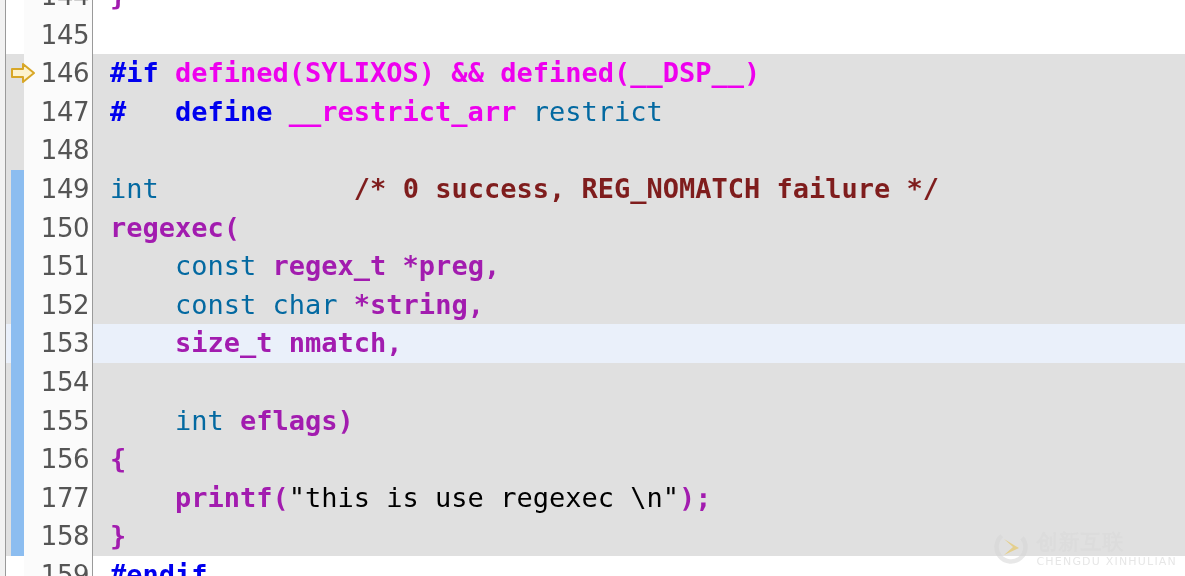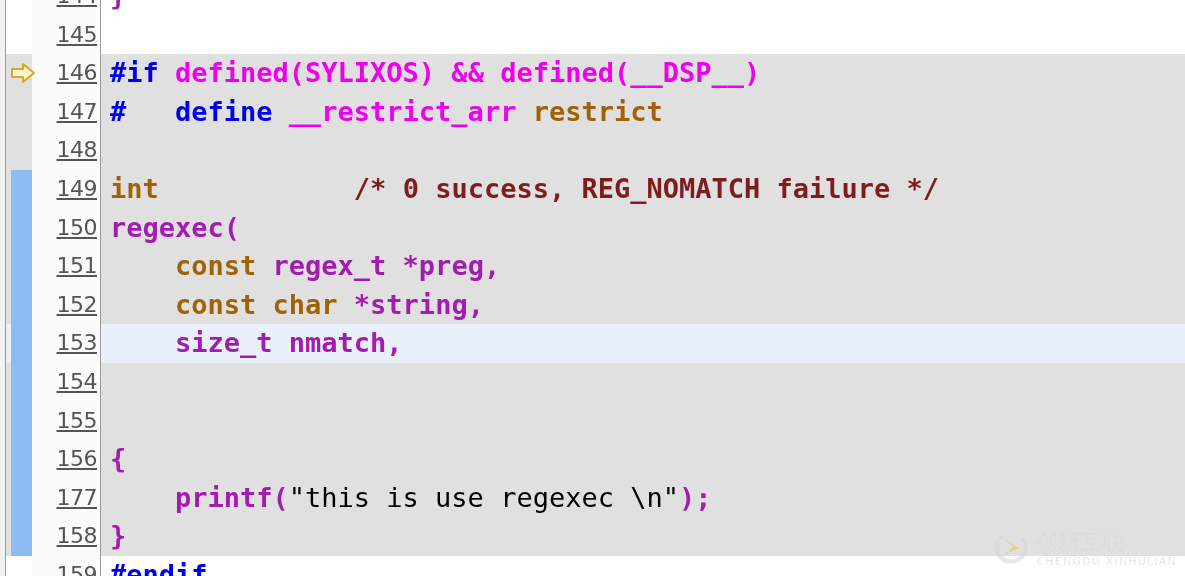--- a/index.html
+++ b/index.html
@@ -64,44 +64,43 @@
     position: absolute;
     left: 8px; top: 0;
     width: 30px; height: 100%;
     z-index: 3;
     display: flex;
     align-items: center;
     justify-content: center;
   }
   .linenum {
     position: absolute;
-    left: 32px; top: 0;
+    left: 24px; top: 0;
     width: 69px; height: 100%;
     box-sizing: border-box;
     background: #fbfbfb;
     border-right: 1px solid #9a9a9a;
     text-align: right;
     padding-right: 3px;
     color: #555555;
-    font-size: 22px;
+    font-size: 26px;
     font-family: "DejaVu Sans", sans-serif;
     letter-spacing: -0.5px;
-    text-decoration: underline;
   }
   .code {
     position: absolute;
     left: 104px; top: 0;
     height: 100%;
     padding-left: 6px;
     color: #000000;
   }
 
   
   .tok-pre   { color: #0000ee; font-weight: bold; }  
-  .tok-kw    { color: #a16207; font-weight: bold; }  
+  .tok-kw    { color: #0369a1; font-weight: normal; }  
   .tok-macro { color: #ee00ee; font-weight: bold; }  
   .tok-cmt   { color: #7f1d1d; font-weight: bold; }   */
   .tok-str   { color: #2e7d73; font-weight: bold; }  
   .tok-id    { color: #a21caf; font-weight: bold; }  
 
   
   #watermark {
     position: absolute;
     right: 8px;
     bottom: 6px;
@@ -144,21 +143,21 @@
             <path d="M2 7 L13 7 L13 2 L24 11 L13 20 L13 15 L2 15 Z" fill="#fdf3cf" stroke="#d8a727" stroke-width="2" stroke-linejoin="round"></path>
           </svg></div><div class="linenum">146</div><div class="code"><span class="tok-pre">#if </span><span class="tok-macro">defined(SYLIXOS) &amp;&amp; defined(__DSP__)</span></div></div>
       <div class="line inactive"><div class="gutter-left"></div><div class="changebar"></div><div class="linenum">147</div><div class="code"><span class="tok-pre">#   define </span><span class="tok-macro">__restrict_arr</span><span class="tok-id"> </span><span class="tok-kw">restrict</span></div></div>
       <div class="line inactive"><div class="gutter-left"></div><div class="changebar"></div><div class="linenum">148</div><div class="code"></div></div>
       <div class="line inactive changed"><div class="gutter-left"></div><div class="changebar"></div><div class="linenum">149</div><div class="code"><span class="tok-kw">int</span><span class="tok-id">            </span><span class="tok-cmt">/* 0 success, REG_NOMATCH failure */</span></div></div>
       <div class="line inactive changed"><div class="gutter-left"></div><div class="changebar"></div><div class="linenum">150</div><div class="code"><span class="tok-id">regexec(</span></div></div>
       <div class="line inactive changed"><div class="gutter-left"></div><div class="changebar"></div><div class="linenum">151</div><div class="code"><span class="tok-id">    </span><span class="tok-kw">const</span><span class="tok-id"> regex_t *preg,</span></div></div>
       <div class="line inactive changed"><div class="gutter-left"></div><div class="changebar"></div><div class="linenum">152</div><div class="code"><span class="tok-id">    </span><span class="tok-kw">const char</span><span class="tok-id"> *string,</span></div></div>
       <div class="line current changed"><div class="gutter-left"></div><div class="changebar"></div><div class="linenum">153</div><div class="code"><span class="tok-id">    size_t nmatch,</span></div></div>
       <div class="line inactive changed"><div class="gutter-left"></div><div class="changebar"></div><div class="linenum">154</div></div>
-      <div class="line inactive changed"><div class="gutter-left"></div><div class="changebar"></div><div class="linenum">155</div></div>
+      <div class="line inactive changed"><div class="gutter-left"></div><div class="changebar"></div><div class="linenum">155</div><div class="code"><span class="tok-id">    </span><span class="tok-kw">int</span><span class="tok-id"> eflags)</span></div></div>
       <div class="line inactive changed"><div class="gutter-left"></div><div class="changebar"></div><div class="linenum">156</div><div class="code"><span class="tok-id">{</span></div></div>
       <div class="line inactive changed"><div class="gutter-left"></div><div class="changebar"></div><div class="linenum">177</div><div class="code"><span class="tok-id">    printf(</span><span class="tok-str">"this is use regexec \n"</span><span class="tok-id">);</span></div></div>
       <div class="line inactive changed"><div class="gutter-left"></div><div class="changebar"></div><div class="linenum">158</div><div class="code"><span class="tok-id">}</span></div></div>
       <div class="line"><div class="gutter-left"></div><div class="changebar"></div><div class="linenum">159</div><div class="code"><span class="tok-pre">#endif</span></div></div>
     </div>
 
   <div id="watermark">
     <span class="wm-mark">
       <svg width="38" height="38" viewBox="0 0 38 38">
         <circle cx="19" cy="19" r="14.5" fill="none" stroke="#d6d6d6" stroke-width="4.5" stroke-dasharray="68 24" transform="rotate(-40 19 19)"></circle>

